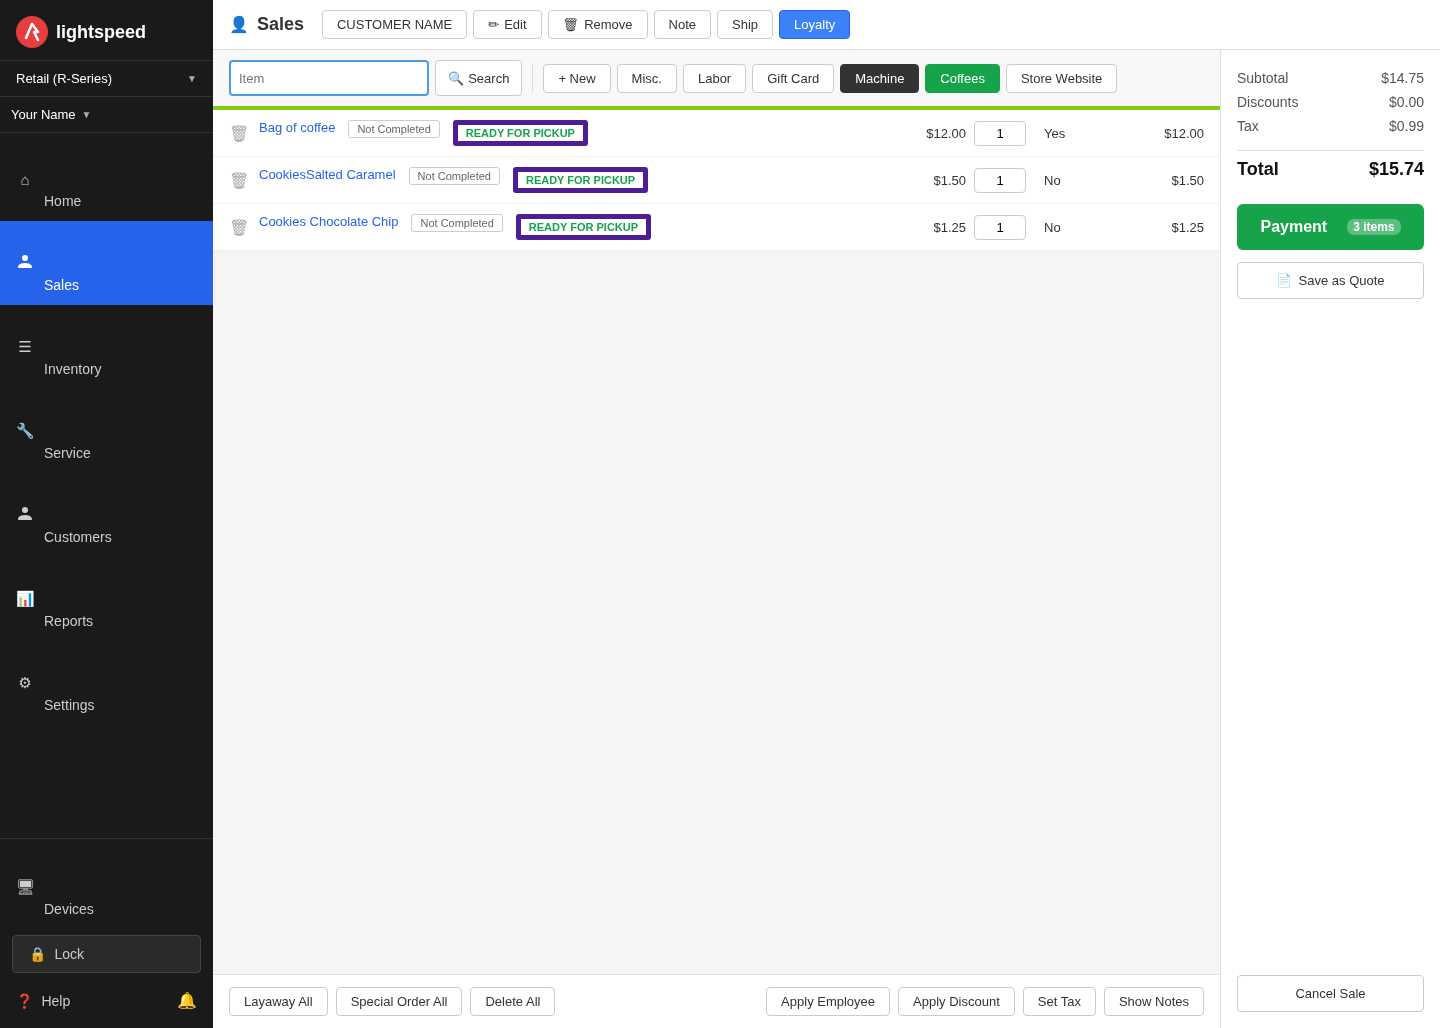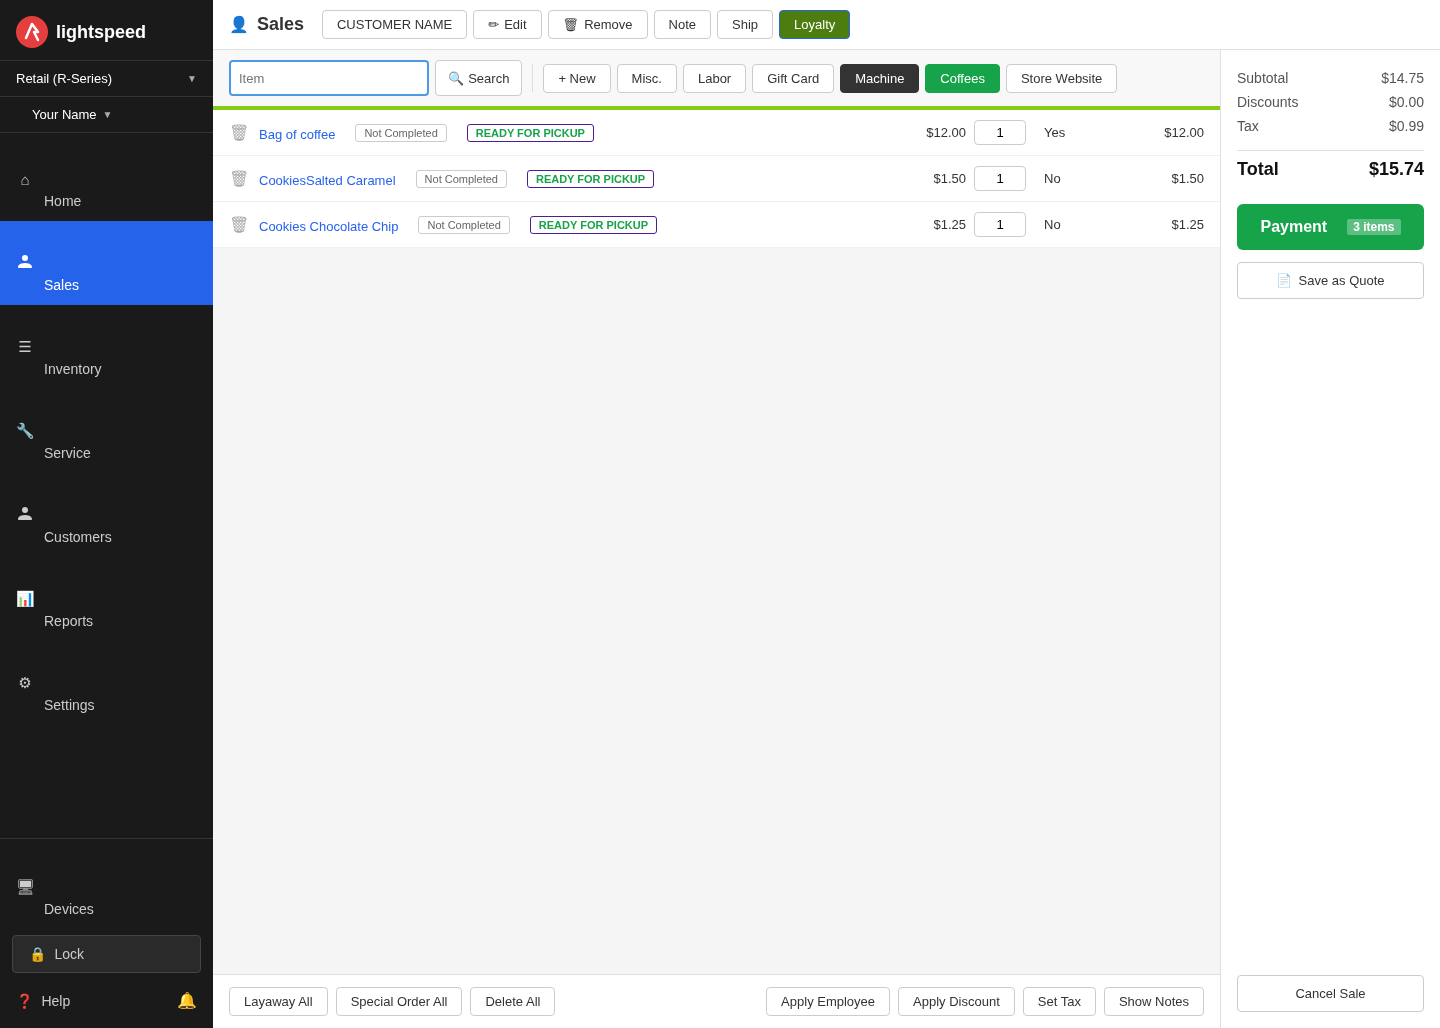--- a/index.html
+++ b/index.html
@@ -52,21 +52,21 @@
     .sidebar-account .account-info .name { color: #fff; font-size: 13px; }
     .out-badge {
       background: #e8a020;
       color: #fff;
       font-size: 10px;
       font-weight: 700;
       padding: 2px 6px;
       border-radius: 3px;
     }
     .sidebar-user {
-      padding: 10px 32px;
+      padding: 10px 11px;
       display: flex;
       align-items: center;
       gap: 6px;
       border-bottom: 1px solid #333;
       cursor: pointer;
     }
     .sidebar-user span { color: #fff; font-size: 13px; }
     .sidebar-user .arrow { color: #aaa; font-size: 10px; }
 
     .sidebar-nav {
@@ -147,21 +147,21 @@
       color: #333;
       padding: 6px 14px;
       border-radius: 4px;
       cursor: pointer;
       font-size: 13px;
       display: inline-flex;
       align-items: center;
       gap: 5px;
       white-space: nowrap;
     }
-    .btn-primary { background: #4d7c0f; color: #fff; border-color: #2563eb; }
+    .btn-primary { background: #3b82f6; color: #fff; border-color: #2563eb; }
     .btn-dark { background: #333; color: #fff; border-color: #333; }
     .btn-green { background: #16a34a; color: #fff; border-color: #16a34a; }
 
     
     .search-row {
       padding: 10px 16px;
       background: #f8f8f8;
       border-bottom: 4px solid #84cc16;
       display: flex;
       align-items: center;
@@ -239,21 +239,21 @@
     .item-name { color: #2563eb; font-size: 13px; cursor: pointer; }
     .badge {
       display: inline-block;
       padding: 2px 8px;
       border-radius: 3px;
       font-size: 11px;
       font-weight: 500;
       margin-left: 6px;
     }
     .badge-gray { border: 1px solid #ccc; color: #666; background: #fff; }
-    .badge-green { border: 1px solid #4c1d95; color: #16a34a; background: #fff; font-weight: 600; }
+    .badge-green { border: 5px solid #4c1d95; color: #16a34a; background: #fff; font-weight: 600; }
     .qty-input {
       width: 52px;
       border: 1px solid #ccc;
       border-radius: 4px;
       padding: 4px 6px;
       font-size: 13px;
       text-align: center;
     }
     .col-price, .col-qty, .col-tax, .col-subtotal { font-size: 13px; color: #333; }
     .col-subtotal { text-align: right; }
@@ -307,21 +307,21 @@
       cursor: pointer;
       width: 100%;
       margin-top: 16px;
       display: flex;
       align-items: center;
       justify-content: center;
       gap: 20px;
     }
     .payment-btn .items-badge {
       background: rgba(255,255,255,0.3);
-      border-radius: 2px;
+      border-radius: 7px;
       padding: 1px 6px;
       font-size: 12px;
     }
     .save-quote-btn {
       border: 1px solid #ccc;
       background: #fff;
       color: #333;
       border-radius: 4px;
       padding: 10px;
       font-size: 13px;
@@ -341,23 +341,23 @@
       border-radius: 4px;
       padding: 10px;
       font-size: 13px;
       cursor: pointer;
       width: 100%;
       margin-top: 8px;
     }
 
     .item-desc-cell {
       display: flex;
-      align-items: flex-end;
+      align-items: flex-start;
       flex-wrap: wrap;
-      gap: 14px;
+      gap: 7px;
     }
   </style>
 </head>
 <body>
 
 <aside class="sidebar">
   <div class="sidebar-logo">
     <svg class="logo-icon" viewBox="0 0 32 32" fill="none">
       <circle cx="16" cy="16" r="16" fill="#e53e3e"></circle>
       <path d="M10 22 L16 8 L22 16 L18 16 L22 24" stroke="#fff" stroke-width="2.5" fill="none" stroke-linecap="round" stroke-linejoin="round"></path>

